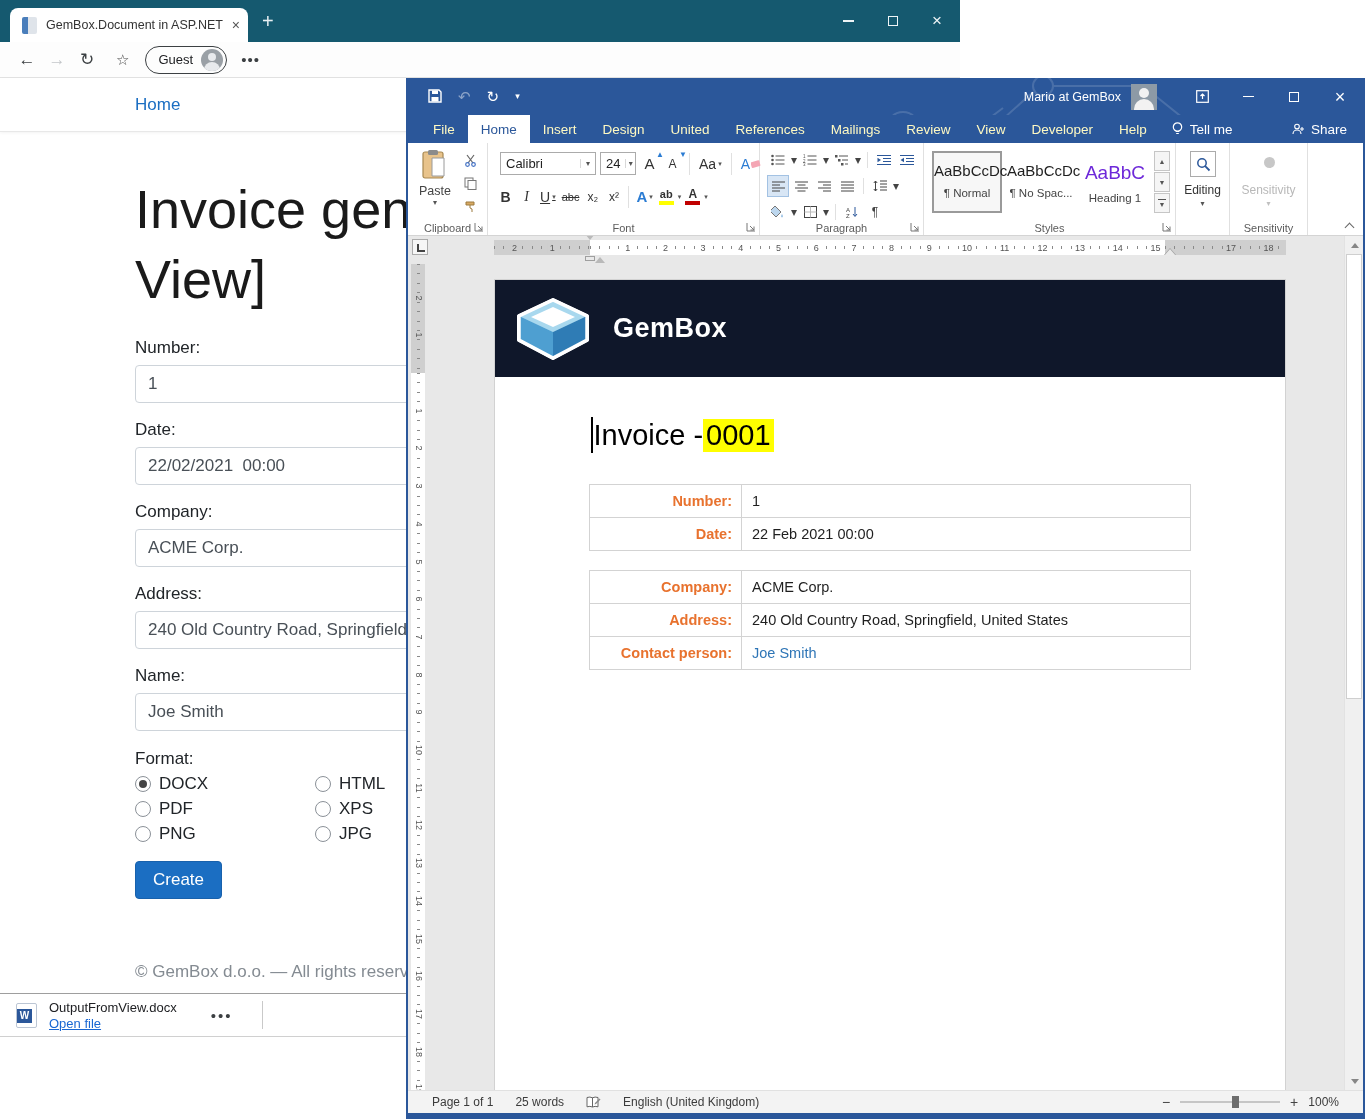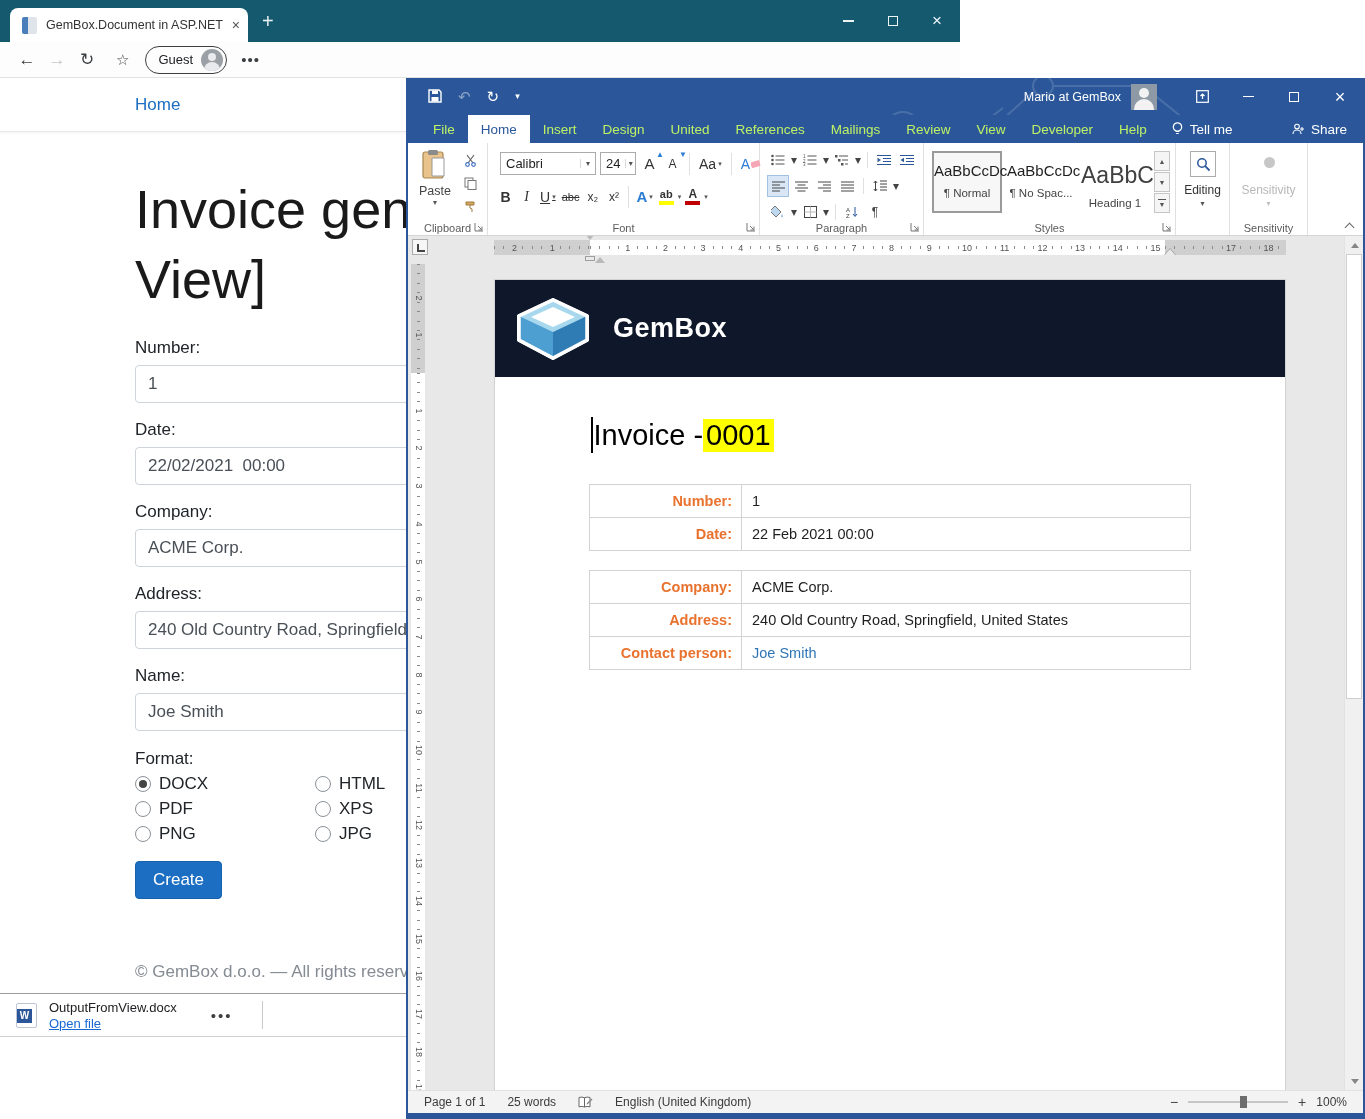--- a/index.html
+++ b/index.html
@@ -68,21 +68,21 @@
   .w-account { font-size:12.5px; margin-right:10px; }
   .w-avatar { width:26px; height:26px; background:#8d9aa6; position:relative; overflow:hidden; margin-right:22px; }
   .w-avatar::before { content:""; position:absolute; left:8px; top:4px; width:10px; height:10px; border-radius:50%; background:#f2f2f2; }
   .w-avatar::after { content:""; position:absolute; left:3px; top:15px; width:20px; height:12px; border-radius:10px 10px 0 0; background:#f2f2f2; }
   .w-ctl { width:46px; height:37px; display:flex; align-items:center; justify-content:center; }
   .wc-min { width:11px; height:1.5px; background:#fff; }
   .wc-max { width:10px; height:10px; border:1.5px solid #fff; }
   .wc-close { color:#fff; font-size:18px; line-height:12px; }
 
   .w-tabs { height:28px; background:#2b579a; display:flex; align-items:stretch; padding-left:12px; flex:0 0 auto; position:relative; }
-  .w-tab { color:#bef264; font-size:13.5px; padding:0 13px; display:flex; align-items:center; }
+  .w-tab { color:#fef9c3; font-size:13.5px; padding:0 13px; display:flex; align-items:center; }
   .w-tab.active { background:#fff; color:#2b579a; }
   .w-tellme { color:#fff; font-size:13.5px; display:flex; align-items:center; gap:7px; padding:0 12px; }
   .w-share { margin-left:auto; margin-right:16px; color:#fff; font-size:13.5px; display:flex; align-items:center; gap:6px; }
 
   .w-ribbon { height:93px; background:#fff; border-bottom:1px solid #d4d4d4; display:flex; flex:0 0 auto; position:relative; font-size:12px; color:#444; }
   .rgroup { position:relative; border-right:1px solid #e0e0e0; height:100%; flex:0 0 auto; }
   .rg-label { position:absolute; bottom:1px; left:0; right:0; text-align:center; font-size:11px; color:#5c5c5c; }
   .launcher { position:absolute; right:3px; bottom:3px; width:10px; height:10px; }
   .launcher svg { display:block; }
   .g-clip { width:80px; }
@@ -109,21 +109,21 @@
   .g-para { width:164px; }
   .para-row { position:absolute; left:8px; display:flex; align-items:center; gap:3px; }
   .pbtn { width:20px; height:20px; display:flex; align-items:center; justify-content:center; }
   .pbtn.sel { background:#d8e6f5; outline:1px solid #a3c2e3; }
 
   .g-styles { width:252px; }
   .style-cards { position:absolute; left:8px; top:8px; display:flex; gap:4px; }
   .scard { width:70px; height:62px; border:1px solid transparent; text-align:center; padding-top:10px; }
   .scard.sel { border:2px solid #9a9a9a; background:#f7f7f7; padding-top:9px; }
   .scard .prev { font-size:15px; color:#1f1f1f; }
-  .scard .prev.h1p { color:#404040; font-size:23px; }
+  .scard .prev.h1p { color:#6d28d9; font-size:19px; }
   .scard .sname { font-size:11.5px; color:#444; margin-top:8px; }
   .style-scroll { position:absolute; right:5px; top:8px; display:flex; flex-direction:column; gap:1px; }
   .ss-btn { width:16px; height:20px; border:1px solid #c6c6c6; background:#f5f5f5; font-size:7px; color:#555; display:flex; align-items:center; justify-content:center; flex-direction:column; }
   .ss-btn .line { width:8px; height:1px; background:#555; margin-bottom:1px; }
 
   .g-edit { width:54px; border-right:1px solid #e0e0e0; }
   .edit-iconbox { position:absolute; left:14px; top:8px; width:26px; height:26px; border:1px solid #ababab; display:flex; align-items:center; justify-content:center; }
   .edit-label { position:absolute; top:40px; width:100%; text-align:center; font-size:12px; color:#333; }
   .edit-da { position:absolute; top:56px; width:100%; text-align:center; font-size:8px; color:#555; }
 
@@ -174,21 +174,21 @@
   .doc-table2 { margin-top:19px; }
 
   .v-scrollbar { position:absolute; right:0; top:0; bottom:0; width:19px; background:#f0f0f0; border-left:1px solid #e2e2e2; }
   .sb-arrow { position:absolute; left:0; width:19px; height:18px; background:#f0f0f0; display:flex; align-items:center; justify-content:center; }
   .sb-arrow.up { top:0; }
   .sb-arrow.down { bottom:0; }
   .arr-up { width:0; height:0; border-left:4px solid transparent; border-right:4px solid transparent; border-bottom:5px solid #868686; }
   .arr-down { width:0; height:0; border-left:4px solid transparent; border-right:4px solid transparent; border-top:5px solid #868686; }
   .sb-thumb { position:absolute; left:1px; top:18px; width:16px; height:445px; background:#fff; border:1px solid #cfcfcf; }
 
-  .w-statusbar { height:23px; background:#f3f3f3; border-top:1px solid #e1e1e1; display:flex; align-items:center; font-size:12px; color:#3b3b3b; padding:0 16px; flex:0 0 auto; }
+  .w-statusbar { height:23px; background:#f3f3f3; border-top:1px solid #e1e1e1; display:flex; align-items:center; font-size:12px; color:#3b3b3b; padding:0 24px; flex:0 0 auto; }
   .st-item { margin-right:22px; display:flex; align-items:center; gap:6px; }
   .st-zoom { margin-left:auto; display:flex; align-items:center; gap:10px; }
   .zoom-track { position:relative; width:100px; height:2px; background:#c6c6c6; }
   .zoom-handle { position:absolute; left:52%; top:-5px; width:7px; height:12px; background:#6d6d6d; }
   .zoom-sign { font-size:14px; color:#444; }
   .w-bottomstrip { height:6px; background:#2b579a; flex:0 0 auto; }
 </style>
 </head>
 <body>
 

